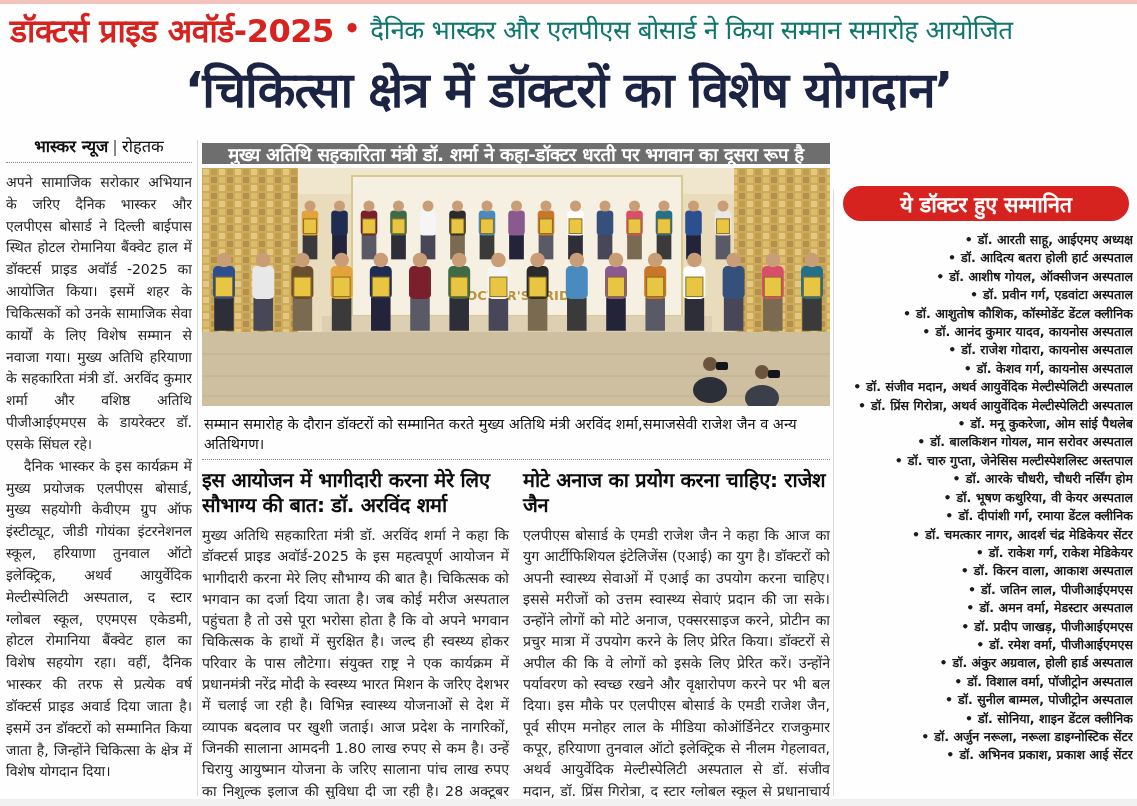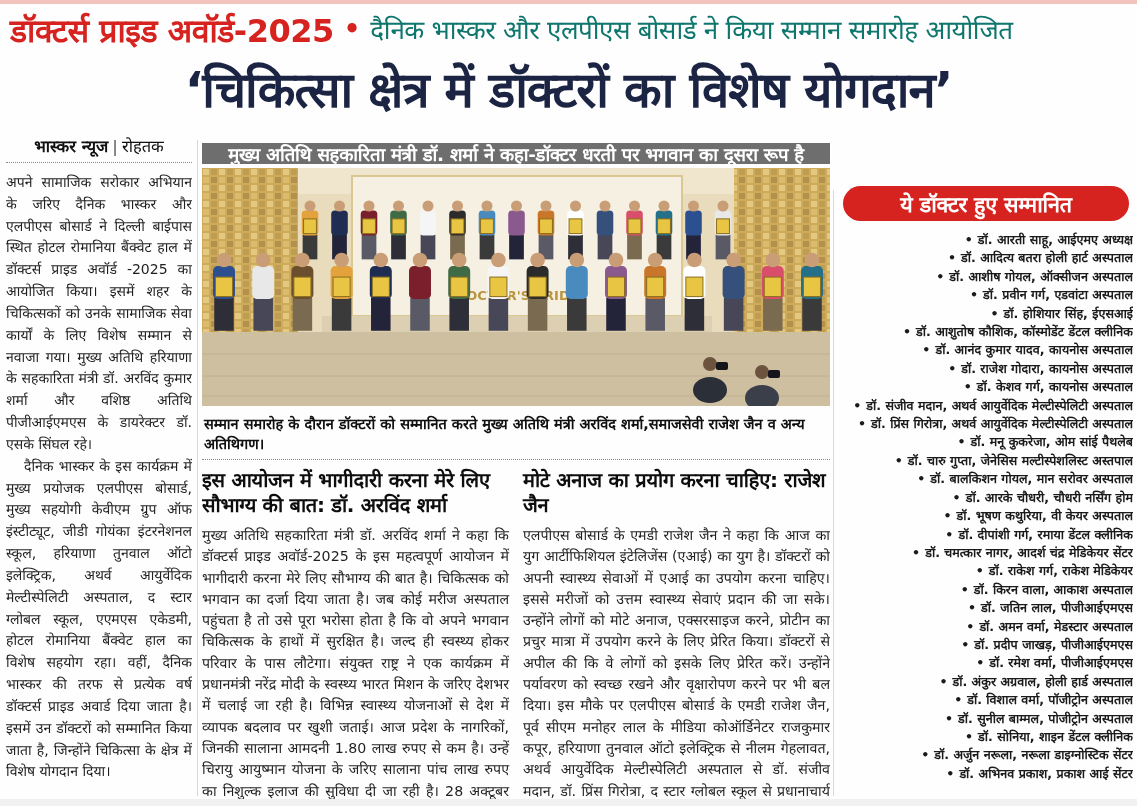--- a/index.html
+++ b/index.html
@@ -37,21 +37,21 @@
   .byline .loc { font-weight:normal; }
   .col-left p { font-size:14px; line-height:1.56; text-align:justify; color:#1f1f1f; }
   .col-left p + p { text-indent:18px; }
 
   
   .col-mid { position:absolute; left:202px; top:143px; width:628px; height:657px; overflow:hidden; }
   .strapline { height:21px; background:#6e6e6e; color:#fff; display:flex;
     align-items:center; justify-content:center; font-weight:bold; font-size:18.5px;
     letter-spacing:-0.3px; }
   .photo-wrap { width:628px; height:238px; margin-top:4px; background:#e9dcbd; overflow:hidden; }
-  .caption { padding:7px 2px 6px 2px; font-size:14.5px; font-weight:bold; color:#101010;
+  .caption { padding:7px 2px 6px 2px; font-size:14.5px; font-weight:normal; color:#101010;
     border-bottom:1px dotted #8a8a8a; }
   .articles { display:flex; gap:14px; margin-top:8px; }
   .article { flex:1; min-width:0; }
   .article h3 { font-size:20px; line-height:1.25; font-weight:bold; color:#0d0d0d;
     letter-spacing:-0.3px; margin-bottom:7px; }
   .article p { font-size:14.2px; line-height:1.5; text-align:justify; color:#1f1f1f; }
 
   
   .col-right { position:absolute; left:839px; top:186px; width:294px; height:616px; overflow:hidden;text-align:right; }
   .pill { width:286px; height:35px; margin:0 auto 10px auto; background:#d6231f;
@@ -256,40 +256,39 @@
     <div class="pill">ये डॉक्टर हुए सम्मानित</div>
     <ul class="honored">
   <li><span class="blt">•</span><span class="itx">डॉ. आरती साहू, आईएमए अध्यक्ष</span></li>
 
   <li><span class="blt">•</span><span class="itx">डॉ. आदित्य बतरा होली हार्ट अस्पताल</span></li>
 
   <li><span class="blt">•</span><span class="itx">डॉ. आशीष गोयल, ऑक्सीजन अस्पताल</span></li>
 
   <li><span class="blt">•</span><span class="itx">डॉ. प्रवीन गर्ग, एडवांटा अस्पताल</span></li>
 
-  <li><span class="blt">•</span><span class="itx">डॉ. होशियार सिंह, ईएसआई</span></li>
 
 
   <li><span class="blt">•</span><span class="itx">डॉ. आशुतोष कौशिक, कॉस्मोडेंट डेंटल क्लीनिक</span></li>
 
   <li><span class="blt">•</span><span class="itx">डॉ. आनंद कुमार यादव, कायनोस अस्पताल</span></li>
 
   <li><span class="blt">•</span><span class="itx">डॉ. राजेश गोदारा, कायनोस अस्पताल</span></li>
 
   <li><span class="blt">•</span><span class="itx">डॉ. केशव गर्ग, कायनोस अस्पताल</span></li>
 
   <li><span class="blt">•</span><span class="itx">डॉ. संजीव मदान, अथर्व आयुर्वेदिक मेल्टीस्पेलिटी अस्पताल</span></li>
 
   <li><span class="blt">•</span><span class="itx">डॉ. प्रिंस गिरोत्रा, अथर्व आयुर्वेदिक मेल्टीस्पेलिटी अस्पताल</span></li>
 
   <li><span class="blt">•</span><span class="itx">डॉ. मनू कुकरेजा, ओम सांई पैथलेब</span></li>
 
+  <li><span class="blt">•</span><span class="itx">डॉ. बालकिशन गोयल, मान सरोवर अस्पताल</span></li>
+
   <li><span class="blt">•</span><span class="itx">डॉ. चारु गुप्ता, जेनेसिस मल्टीस्पेशलिस्ट अस्तपाल</span></li>
-
-  <li><span class="blt">•</span><span class="itx">डॉ. बालकिशन गोयल, मान सरोवर अस्पताल</span></li>
 
   <li><span class="blt">•</span><span class="itx">डॉ. आरके चौधरी, चौधरी नर्सिंग होम</span></li>
 
   <li><span class="blt">•</span><span class="itx">डॉ. भूषण कथुरिया, वी केयर अस्पताल</span></li>
 
   <li><span class="blt">•</span><span class="itx">डॉ. दीपांशी गर्ग, रमाया डेंटल क्लीनिक</span></li>
 
   <li><span class="blt">•</span><span class="itx">डॉ. चमत्कार नागर, आदर्श चंद्र मेडिकेयर सेंटर</span></li>
 
   <li><span class="blt">•</span><span class="itx">डॉ. राकेश गर्ग, राकेश मेडिकेयर</span></li>

